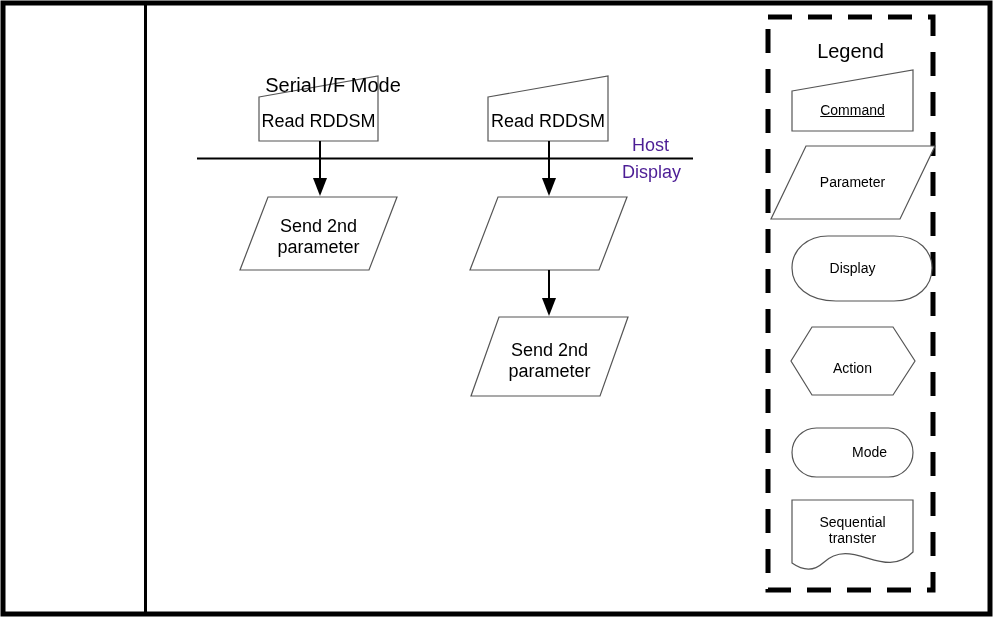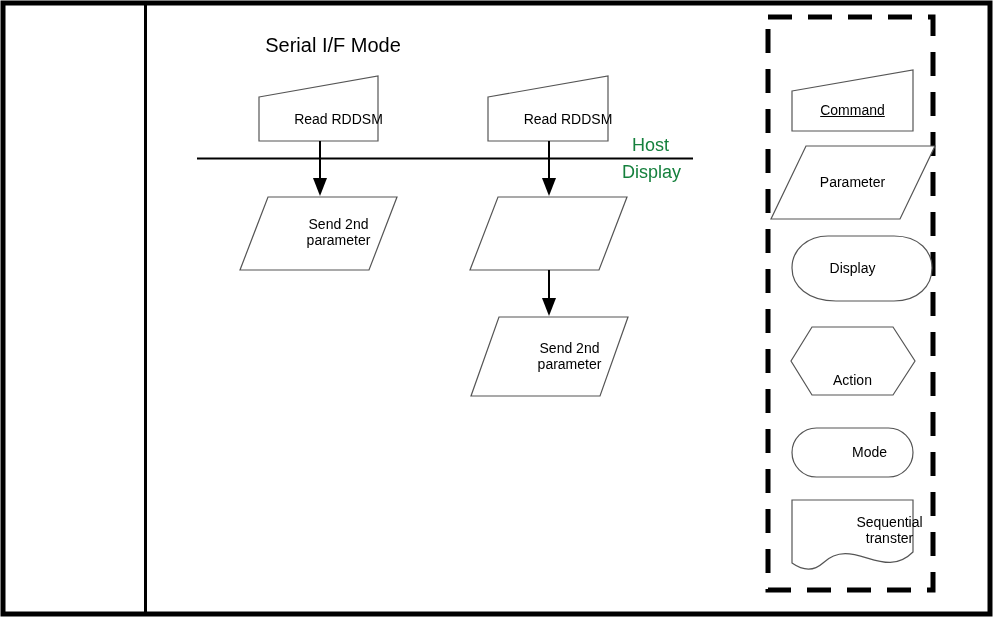--- a/index.html
+++ b/index.html
@@ -30,37 +30,37 @@
     line-height: 1.15;
     white-space: pre-line;
     pointer-events: none;
   }
   .col-title {
     position: absolute;
     font-size: 20px;
     color: #000000;
     text-align: center;
     font-family: "Liberation Sans", sans-serif;
+    margin-top: 40px;
   }
   .legend-title {
     position: absolute;
     font-size: 20px;
     color: #000000;
     text-align: center;
     font-family: "Liberation Sans", sans-serif;
   }
   .boundary-label {
     position: absolute;
     font-size: 18px;
-    color: #15803d;
+    color: #4c1d95;
     font-family: "Liberation Sans", sans-serif;
   }
   .shape-label {
-    font-size: 14px;
-    padding-left: 20px;
+    font-size: 18px;
   }
   .legend-label {
     font-size: 14px;
   }
 </style>
 </head>
 <body>
 
 <div id="page">
 
@@ -121,27 +121,28 @@
 
   <div class="node-text shape-label" style="left:258px; top:216px; width:121px;">Send 2nd
 parameter</div>
 
   <div class="node-text shape-label" style="left:488px; top:111px; width:120px;">Read RDDSM</div>
 
 
   <div class="node-text shape-label" style="left:489px; top:340px; width:121px;">Send 2nd
 parameter</div>
 
+  <div class="legend-title" style="left:778px; top:40px; width:145px;">Legend</div>
 
   <div class="node-text legend-label" style="left:792px; top:102px; width:121px;text-decoration:underline;">Command</div>
 
   <div class="node-text legend-label" style="left:792px; top:174px; width:121px;">Parameter</div>
 
   <div class="node-text legend-label" style="left:792px; top:260px; width:121px;">Display</div>
 
-  <div class="node-text legend-label" style="left:792px; top:372px; width:121px;">Action</div>
+  <div class="node-text legend-label" style="left:792px; top:360px; width:121px;">Action</div>
 
   <div class="node-text legend-label" style="left:792px; top:444px; width:121px;padding-left:17px;">Mode</div>
 
-  <div class="node-text legend-label" style="left:792px; top:514px; width:121px;padding-left:37px;">Sequential
+  <div class="node-text legend-label" style="left:792px; top:514px; width:121px;">Sequential
 transter</div>
 
 </div>
 
 </body></html>

